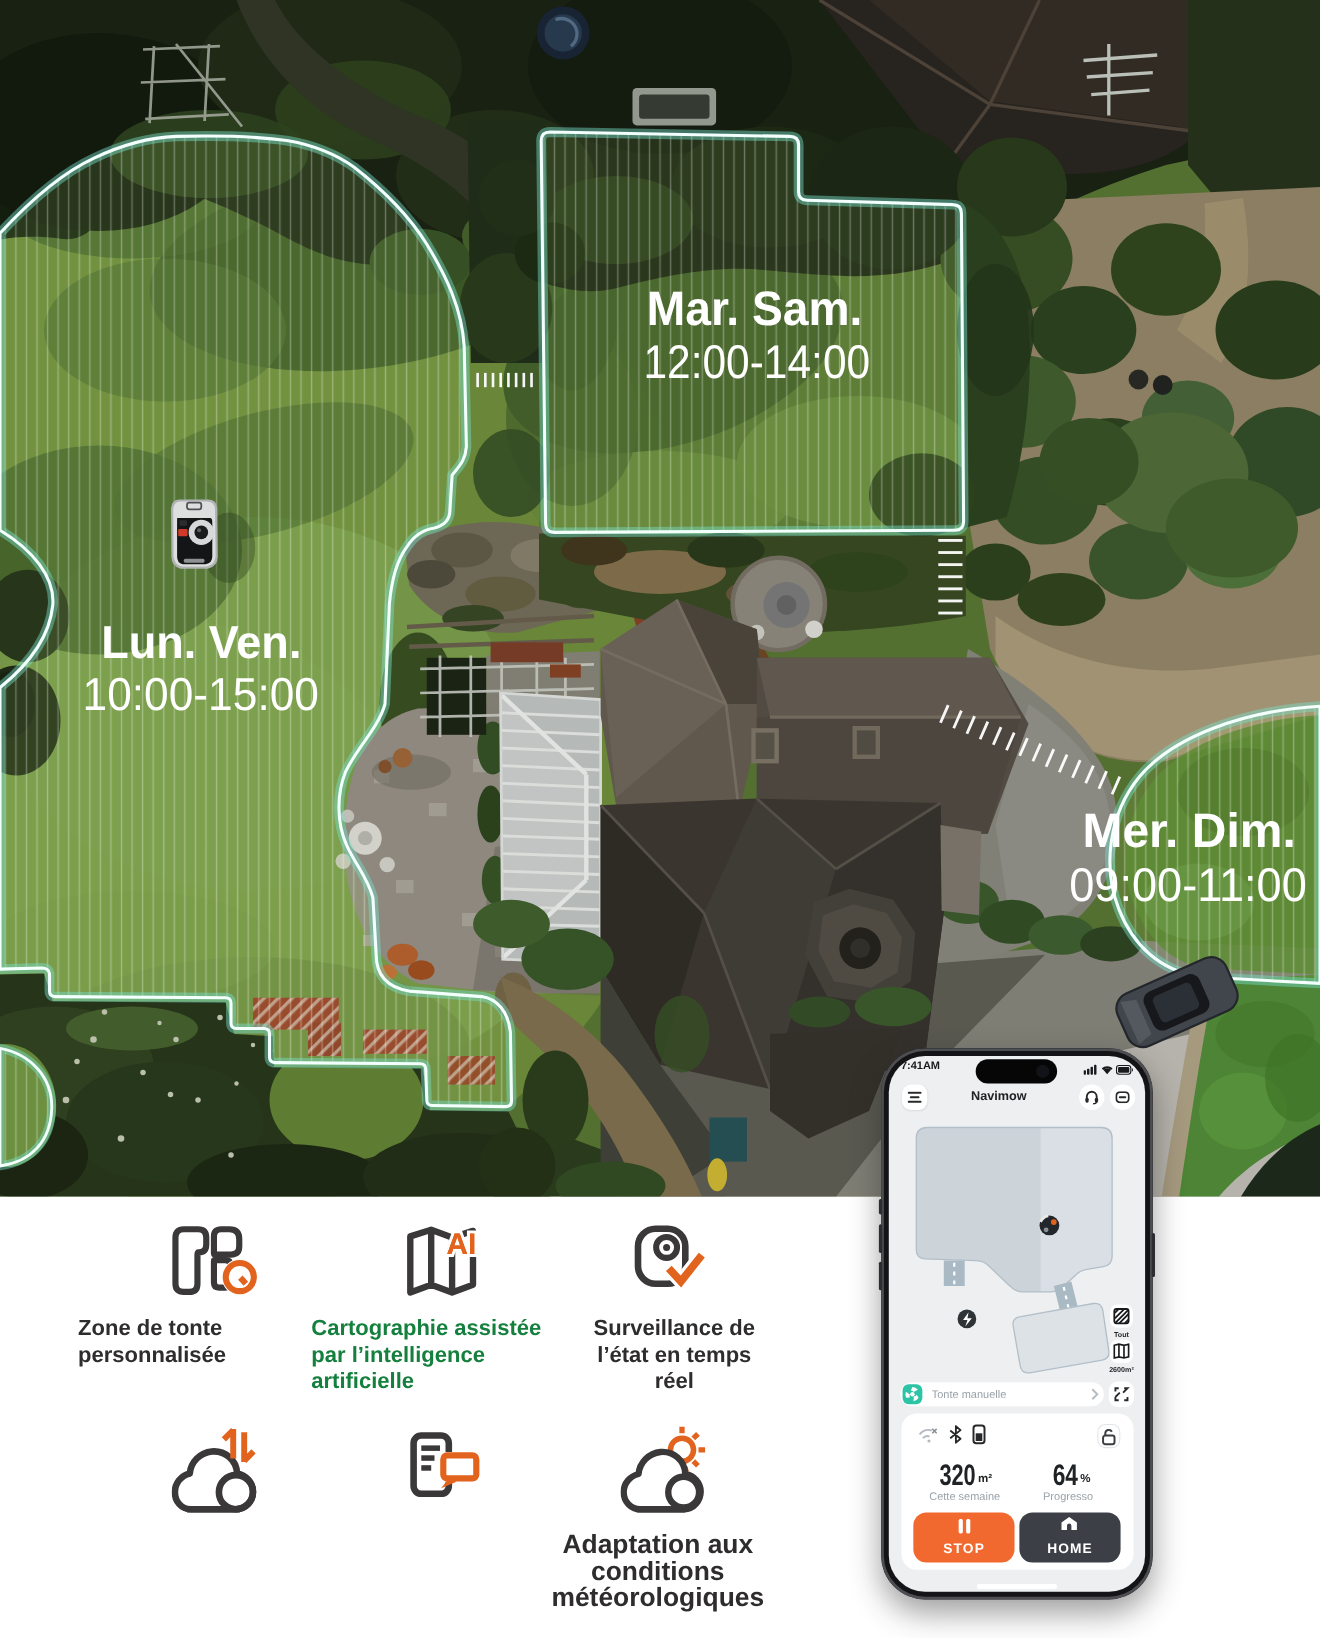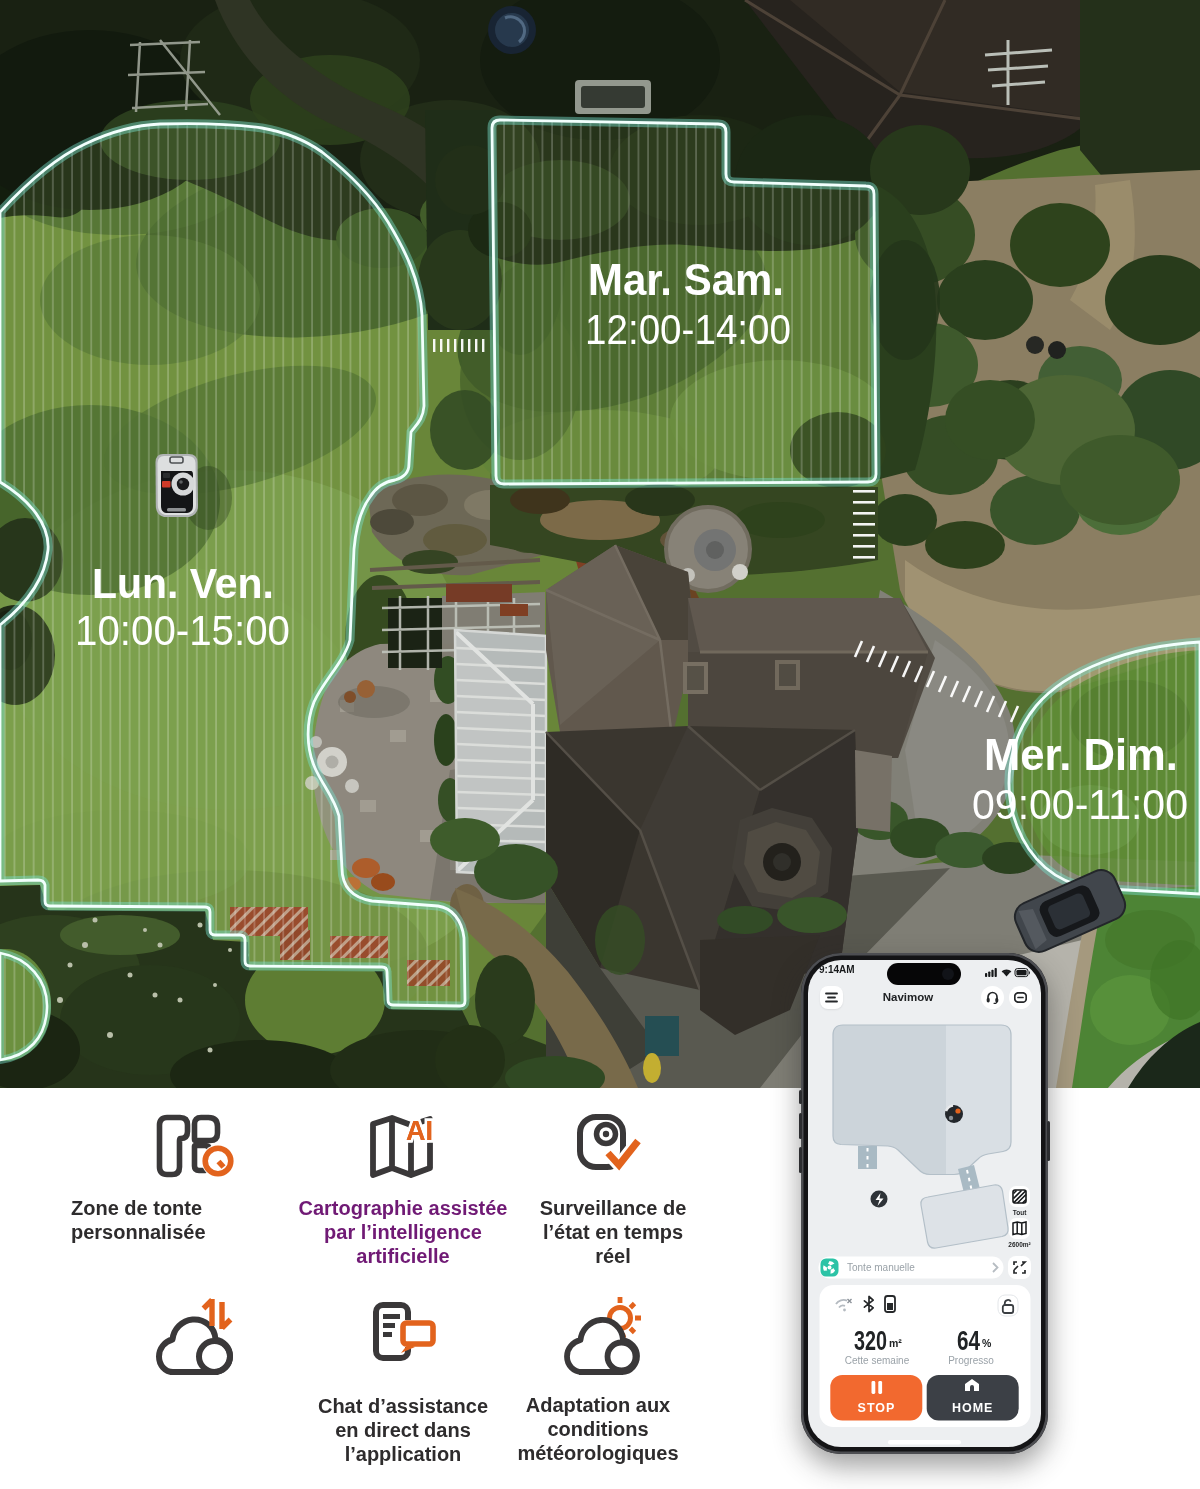--- a/index.html
+++ b/index.html
@@ -466,21 +466,21 @@
 
   <div style="position:absolute;left:-2px;top:137px;width:3px;height:14px;background:#2c2d30;border-radius:2px;"></div>
   <div style="position:absolute;left:-2px;top:160px;width:3px;height:26px;background:#2c2d30;border-radius:2px;"></div>
   <div style="position:absolute;left:-2px;top:194px;width:3px;height:26px;background:#2c2d30;border-radius:2px;"></div>
   <div style="position:absolute;right:-2px;top:168px;width:3px;height:40px;background:#2c2d30;border-radius:2px;"></div>
   <div id="screen" style="position:absolute;left:7px;top:7px;width:233px;height:487px;background:#edeff1;border-radius:33px;overflow:hidden;">
 
     <div style="position:absolute;left:79px;top:3px;width:74px;height:22px;background:#060607;border-radius:12px;"></div>
     <div style="position:absolute;left:134px;top:8px;width:12px;height:12px;background:#111318;border-radius:6px;"></div>
 
-    <div style="position:absolute;left:11px;top:4px;font-size:10px;font-weight:bold;color:#17191b;">9:14AM</div>
+    <div style="position:absolute;left:11px;top:4px;font-size:10px;font-weight:bold;color:#17191b;">7:41AM</div>
 
     <svg style="position:absolute;left:177px;top:6px;" width="46" height="12" viewBox="0 0 46 12">
       <g fill="#17191b">
         <rect x="0" y="7" width="2.2" height="4" rx="0.8"></rect>
             <rect x="3.2" y="5.5" width="2.2" height="5.5" rx="0.8"></rect>
             <rect x="6.4" y="3.8" width="2.2" height="7.2" rx="0.8"></rect>
             <rect x="9.6" y="2" width="2.2" height="9" rx="0.8"></rect>
         <path d="M21.5,10.5 L18,6.5 a5.5,5.5 0 0 1 7,0 Z"></path>
         <path d="M16.6,5.2 a7.6,7.6 0 0 1 9.8,0 l-1.3,1.5 a5.6,5.6 0 0 0 -7.2,0 Z"></path>
         <rect x="30" y="2.6" width="13" height="8" rx="2.4" fill="none" stroke="#17191b" stroke-width="1"></rect>
@@ -633,21 +633,21 @@
 </svg>
 
 <div style="position:absolute;left:71px;top:1196px;width:240px;font-size:20px;font-weight:bold;color:#2e2c2d;line-height:24px;">Zone de tonte<br>personnalisée</div>
 
 <svg style="position:absolute;left:368px;top:1110px;" width="72" height="72" viewBox="0 0 72 72">
   <path d="M5,14 L24,8 L43,15 L62,9 L62,58 L43,65 L24,58 L5,65 Z M24,8 V58 M43,15 V65" fill="none" stroke="#3a3839" stroke-width="5.8" stroke-linejoin="round"></path>
   <text x="38" y="30" font-size="27" font-weight="bold" fill="#e2631d" stroke="#ffffff" stroke-width="5.5" paint-order="stroke" font-family="Liberation Sans">AI</text>
   <text x="38" y="30" font-size="27" font-weight="bold" fill="#e2631d" font-family="Liberation Sans">AI</text>
 </svg>
 
-<div style="position:absolute;left:283px;top:1196px;width:240px;text-align:center;font-size:20px;font-weight:bold;color:#701a75;line-height:24px;">Cartographie assistée<br>par l’intelligence<br>artificielle</div>
+<div style="position:absolute;left:283px;top:1196px;width:240px;font-size:20px;font-weight:bold;color:#15803d;line-height:24px;">Cartographie assistée<br>par l’intelligence<br>artificielle</div>
 
 <svg style="position:absolute;left:576px;top:1112px;" width="78" height="76" viewBox="0 0 78 76">
   <rect x="4" y="5" width="43" height="50" rx="16" fill="none" stroke="#3a3839" stroke-width="6"></rect>
   <circle cx="30" cy="22" r="9.5" fill="none" stroke="#3a3839" stroke-width="5.5"></circle>
   <circle cx="30" cy="22" r="3.2" fill="#3a3839"></circle>
   <path d="M32,41 l11,12 19,-24" fill="none" stroke="#ffffff" stroke-width="13"></path>
   <path d="M32,41 l11,12 19,-24" fill="none" stroke="#e2631d" stroke-width="7"></path>
 </svg>
 
 <div style="position:absolute;left:493px;top:1196px;width:240px;text-align:center;font-size:20px;font-weight:bold;color:#2e2c2d;line-height:24px;">Surveillance de<br>l’état en temps<br>réel</div>
@@ -669,28 +669,27 @@
     <rect x="13" y="23" width="12" height="5"></rect>
     <rect x="13" y="32" width="9" height="5"></rect>
   </g>
   <g>
     <rect x="30" y="20" width="36" height="27" rx="5" fill="#ffffff"></rect>
     <rect x="33" y="23" width="30" height="21" rx="3.5" fill="none" stroke="#e2631d" stroke-width="5.6"></rect>
     <path d="M38,44 l-7,9 14,-6 z" fill="#e2631d"></path>
   </g>
 </svg>
 
-<div style="position:absolute;left:283px;top:1394px;width:240px;text-align:center;font-size:20px;font-weight:bold;color:#2e2c2d;line-height:24px;">Chat d’assistance<br>en direct dans<br>l’application</div>
 
 <svg style="position:absolute;left:564px;top:1294px;" width="86" height="84" viewBox="0 0 86 84">
   <g stroke="#e2631d" fill="none">
     <circle cx="56" cy="24" r="10.5" stroke-width="5"></circle>
     <g stroke-width="4.8">
       <path d="M56,3 v6 M70.5,9.5 l-4.2,4.2 M77,24 h-6 M70.5,38.5 l-4.2,-4.2 M60,44 l-1.5,-4.5"></path>
     </g>
   </g>
   <path d="M18,78 C9.5,78 3,71 3,62.5 C3,54.5 8.5,48 16.5,46 C17.5,35.5 26,27 36.5,26 C48,25 58.5,33.5 59,46 C67,47.5 73,54 73,62 C73,70 67,78 58,78 Z" fill="#ffffff" stroke="#3a3839" stroke-width="5.8" stroke-linejoin="round"></path>
   <circle cx="57.5" cy="62.5" r="14" fill="none" stroke="#3a3839" stroke-width="5.8"></circle>
   <path d="M15,78 H59" stroke="#3a3839" stroke-width="5.8"></path>
 </svg>
 
-<div style="position:absolute;left:478px;top:1393px;width:240px;text-align:center;font-size:20px;font-weight:bold;color:#2e2c2d;line-height:24px;">Adaptation aux<br>conditions<br>météorologiques</div>
+<div style="position:absolute;left:478px;top:1393px;width:240px;text-align:center;font-size:24px;font-weight:bold;color:#2e2c2d;line-height:24px;">Adaptation aux<br>conditions<br>météorologiques</div>
 </div>
 
 </body></html>

